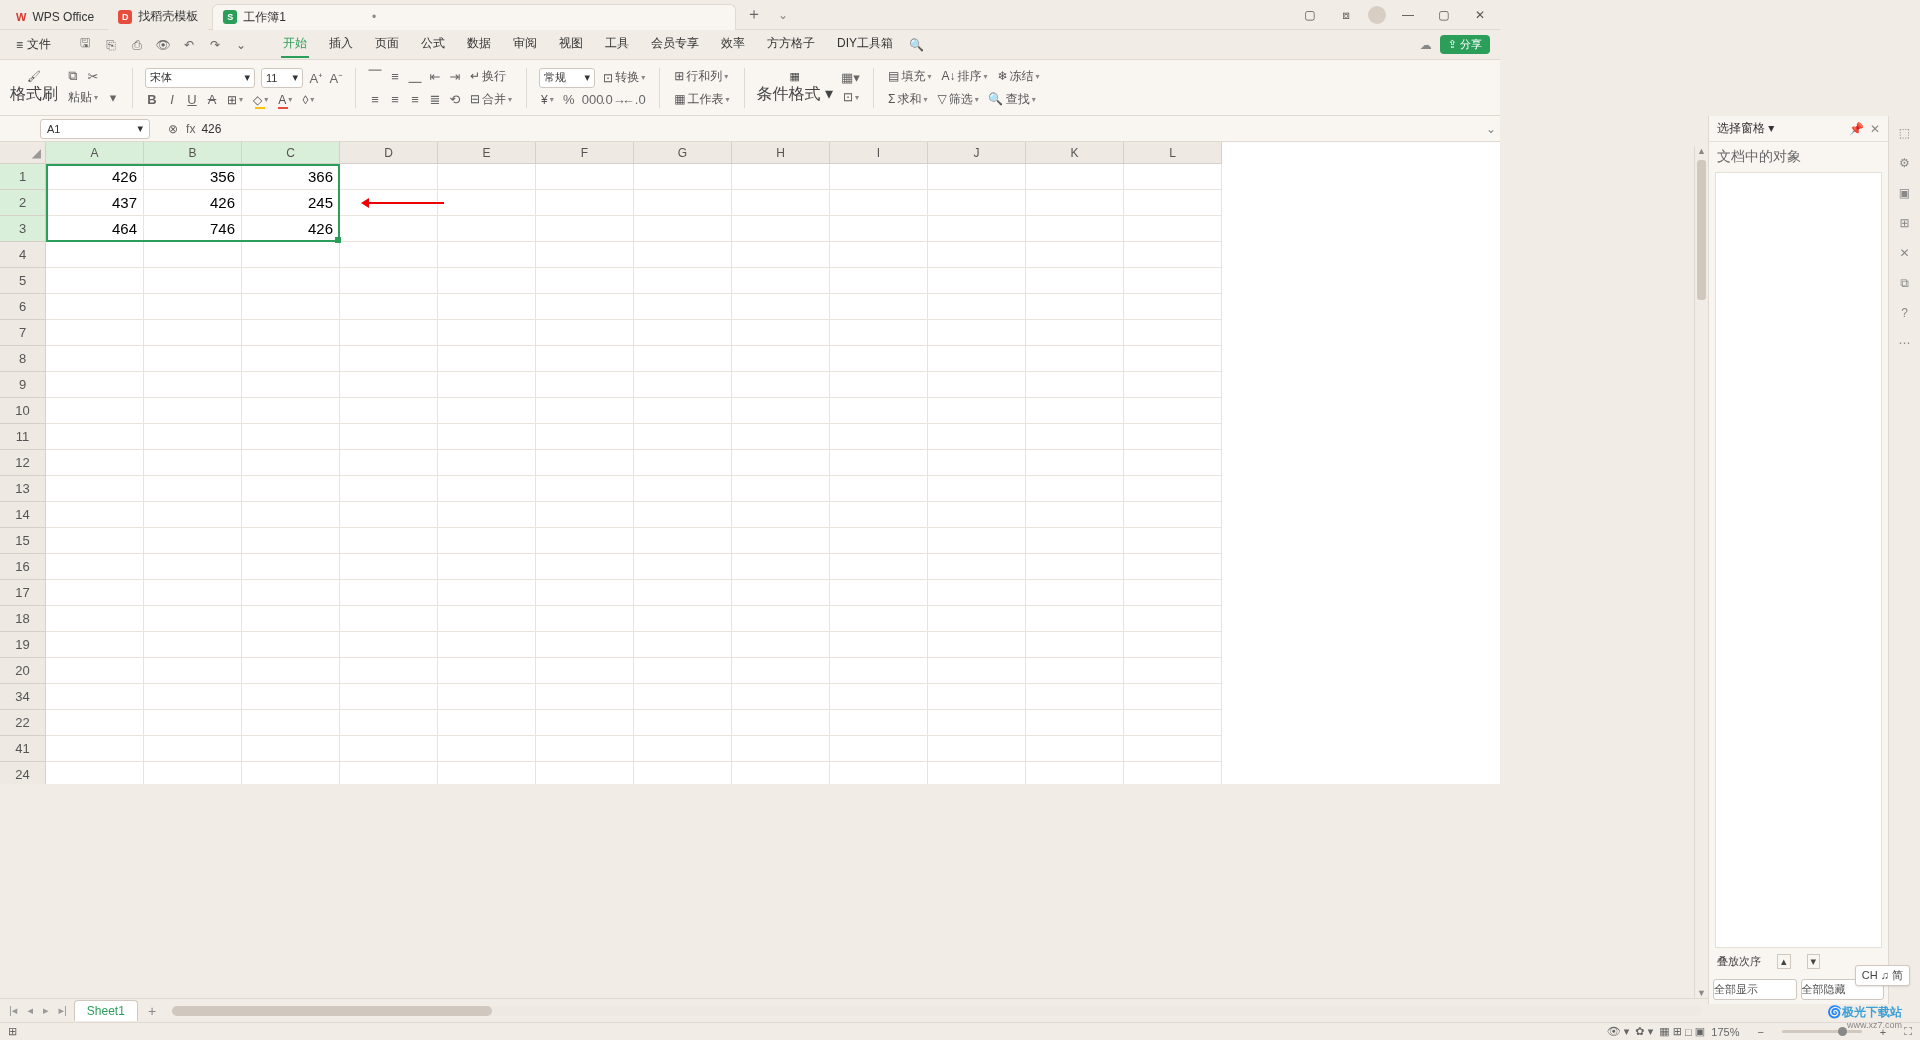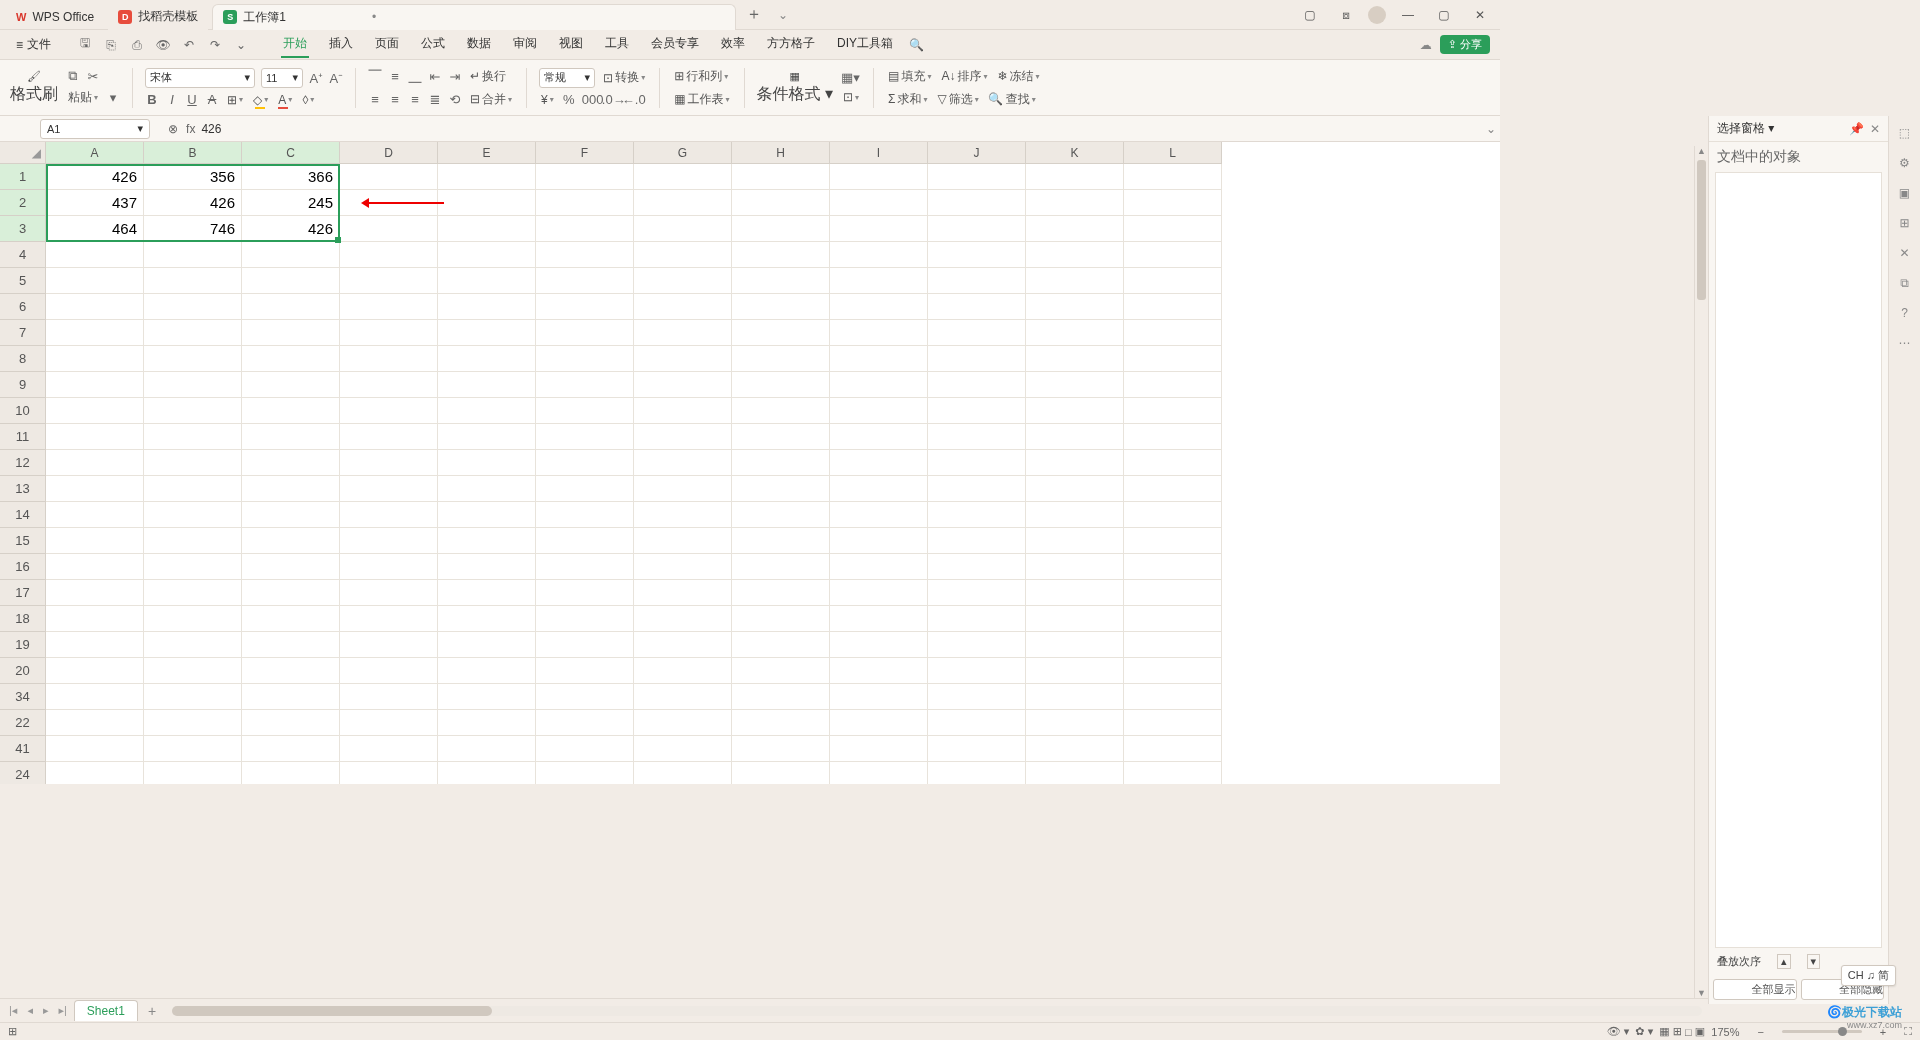--- a/index.html
+++ b/index.html
@@ -85,42 +85,42 @@
 .red-arrow-h::before { content:'';position:absolute;left:-8px;top:-4px;border:5px solid transparent;border-right:8px solid #e00; }
 
 
 .right-panel { position:absolute;right:32px;top:116px;bottom:36px;width:180px;background:#f9f6f2;border-left:1px solid #e0d9d2;display:flex;flex-direction:column; }
 .rp-head { height:26px;display:flex;align-items:center;padding:0 8px;justify-content:space-between;border-bottom:1px solid #e6e0d8;font-size:12px; }
 .rp-head .icons { display:flex;gap:6px;color:#888; }
 .rp-sub { padding:6px 8px;font-size:14px;color:#666; }
 .rp-body { flex:1;background:#fff;margin:0 6px;border:1px solid #e6e0d8; }
 .rp-foot1 { padding:6px 8px;font-size:11px;color:#444;display:flex;align-items:center;gap:16px; }
 .rp-foot2 { display:flex;justify-content:space-around;padding:4px 4px;gap:4px; }
-.rp-foot2 .b { flex:1;border:1px solid #d0c8bf;border-radius:3px;text-align:right;padding:2px 0;font-size:11px;color:#555;background:#fff; }
+.rp-foot2 .b { flex:1;border:1px solid #d0c8bf;border-radius:3px;text-align:left;padding:2px 0;font-size:11px;color:#555;background:#fff; }
 
 
 .side-icons { position:absolute;right:0;top:116px;bottom:36px;width:32px;background:#f2ece6;border-left:1px solid #e0d9d2;display:flex;flex-direction:column;align-items:center;gap:12px;padding-top:8px; }
 .side-icons .si { width:18px;height:18px;color:#888;display:flex;align-items:center;justify-content:center; }
 .side-collapse { position:absolute;right:6px;top:120px;color:#888; }
 
 
 .sheet-tabs { position:absolute;left:0;right:212px;bottom:18px;height:24px;background:#f2ece6;border-top:1px solid #e0d9d2;display:flex;align-items:center;padding-left:6px;gap:4px; }
 .stnav { color:#999;padding:0 3px;font-size:11px; }
 .stab { background:#fff;border:1px solid #d0c8bf;border-bottom:none;border-radius:4px 4px 0 0;padding:3px 12px;font-size:12px;color:#2b9e5a;font-weight:500; }
 .stadd { color:#888;padding:0 6px;font-size:14px; }
 .hscroll-track { flex:1;margin:0 6px;height:10px;background:#eee9e3;border-radius:5px;position:relative; }
 .hscroll-thumb { position:absolute;left:0;width:320px;top:0;bottom:0;background:#d0c8bf;border-radius:5px; }
 
 
 .statusbar { position:absolute;left:0;right:0;bottom:0;height:18px;background:#f2ece6;border-top:1px solid #e0d9d2;display:flex;align-items:center;padding:0 8px;font-size:11px;color:#666; }
 .status-spacer { flex:1; }
 .zoom-group { display:flex;align-items:center;gap:18px; }
 .zslider { width:80px;height:3px;background:#d0c8bf;position:relative;border-radius:2px; }
 .zslider .zknob { position:absolute;left:56px;top:-3px;width:9px;height:9px;border-radius:50%;background:#888; }
-.pill { position:absolute;right:24px;bottom:54px;background:#fff;border:1px solid #d0c8bf;border-radius:3px;padding:2px 6px;font-size:11px;color:#444;box-shadow:0 1px 2px rgba(0,0,0,.1); }
+.pill { position:absolute;right:10px;bottom:54px;background:#fff;border:1px solid #d0c8bf;border-radius:3px;padding:2px 6px;font-size:11px;color:#444;box-shadow:0 1px 2px rgba(0,0,0,.1); }
 
 
 .watermark { position:absolute;right:18px;bottom:10px;font-size:12px;color:#3da0d6;font-weight:bold;text-align:right;line-height:1; }
 .watermark .url { font-size:9px;color:#888;font-weight:normal; }
 </style>
 </head>
 <body>
 
 <div class="titlebar">
   <div class="tab wps">

